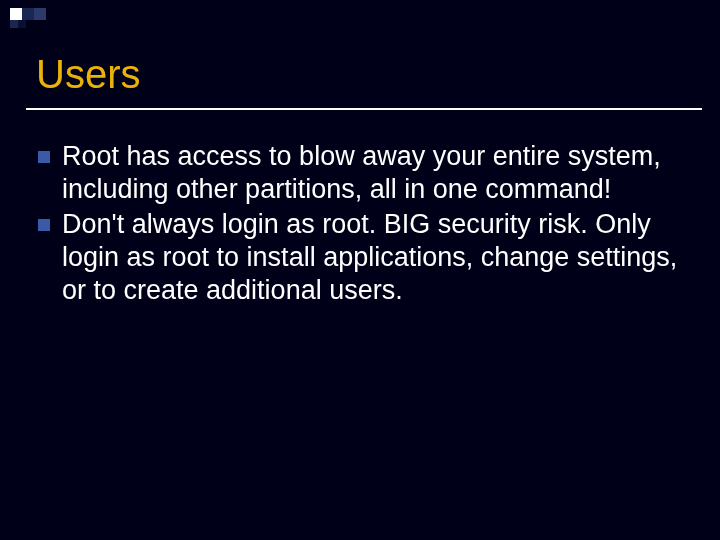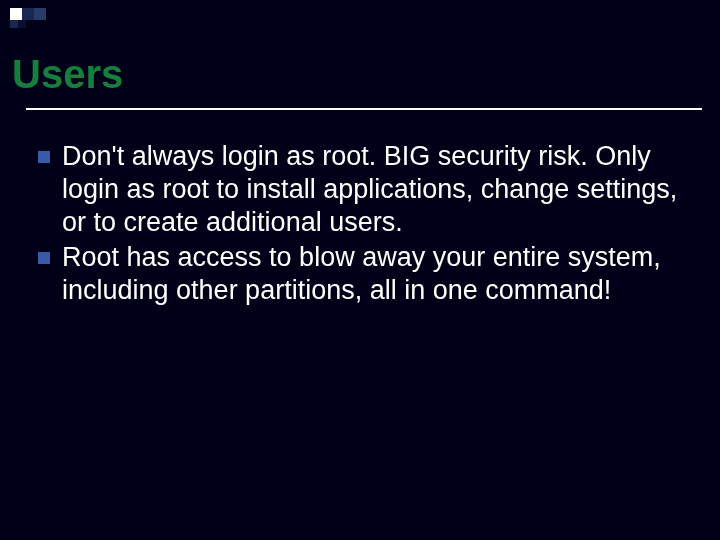--- a/index.html
+++ b/index.html
@@ -31,24 +31,24 @@
     left: 10px;
     display: flex;
   }
   .deco-small {
     width: 8px;
     height: 8px;
   }
   .title {
     position: absolute;
     top: 52px;
-    left: 12px;
+    left: 36px;
     font-size: 40px;
-    font-weight: bold;
-    color: #15803d;
+    font-weight: normal;
+    color: #eab308;
   }
   .title-underline {
     position: absolute;
     top: 108px;
     left: 26px;
     right: 18px;
     height: 2px;
     background: #ffffff;
   }
   .content {
@@ -88,19 +88,19 @@
   <div class="deco-square deco-small deco-navy1"></div>
   <div class="deco-square deco-small deco-dark"></div>
 </div>
 
 <h1 class="title">Users</h1>
 <div class="title-underline"></div>
 
 <div class="content">
   <div class="bullet-item">
     <div class="bullet"></div>
-    <div class="bullet-text">Don't always login as root.  BIG security risk.  Only login as root to install applications, change settings, or to create additional users.</div>
+    <div class="bullet-text">Root has access to blow away your entire system, including other partitions, all in one command!</div>
   </div>
   <div class="bullet-item">
     <div class="bullet"></div>
-    <div class="bullet-text">Root has access to blow away your entire system, including other partitions, all in one command!</div>
+    <div class="bullet-text">Don't always login as root.  BIG security risk.  Only login as root to install applications, change settings, or to create additional users.</div>
   </div>
 </div>
 
 </body></html>

